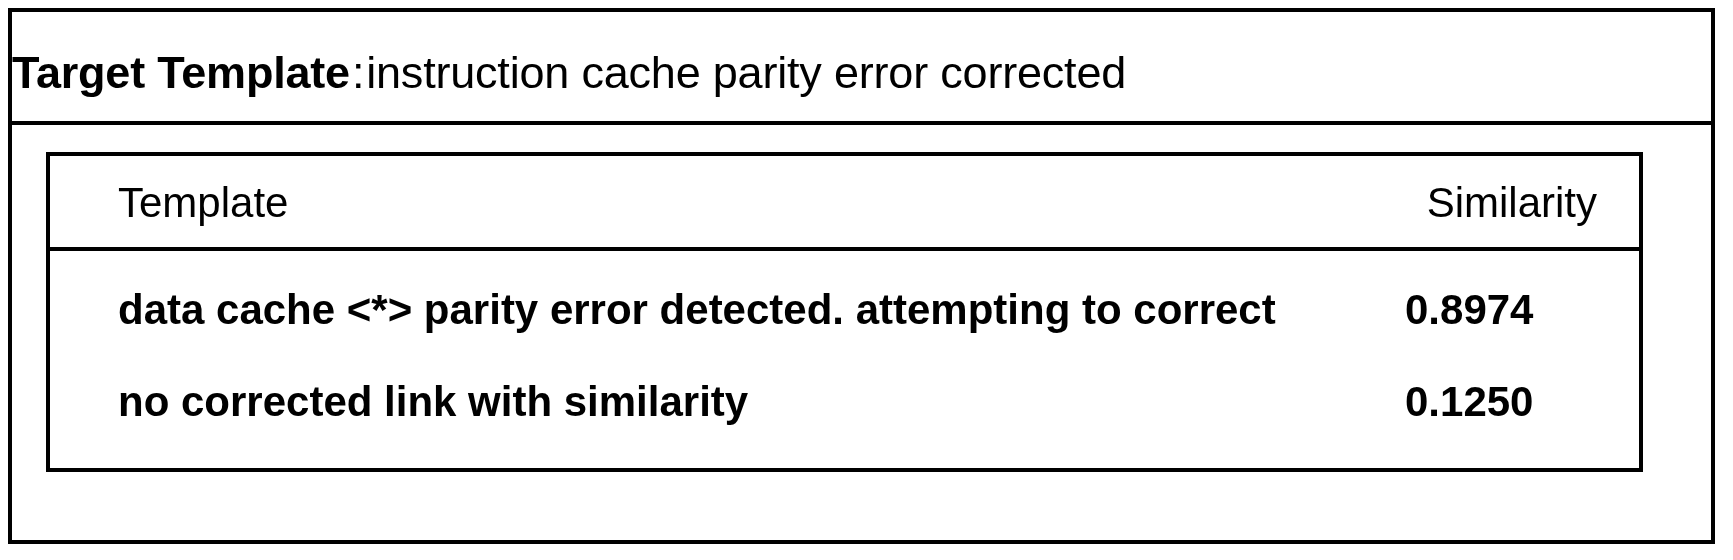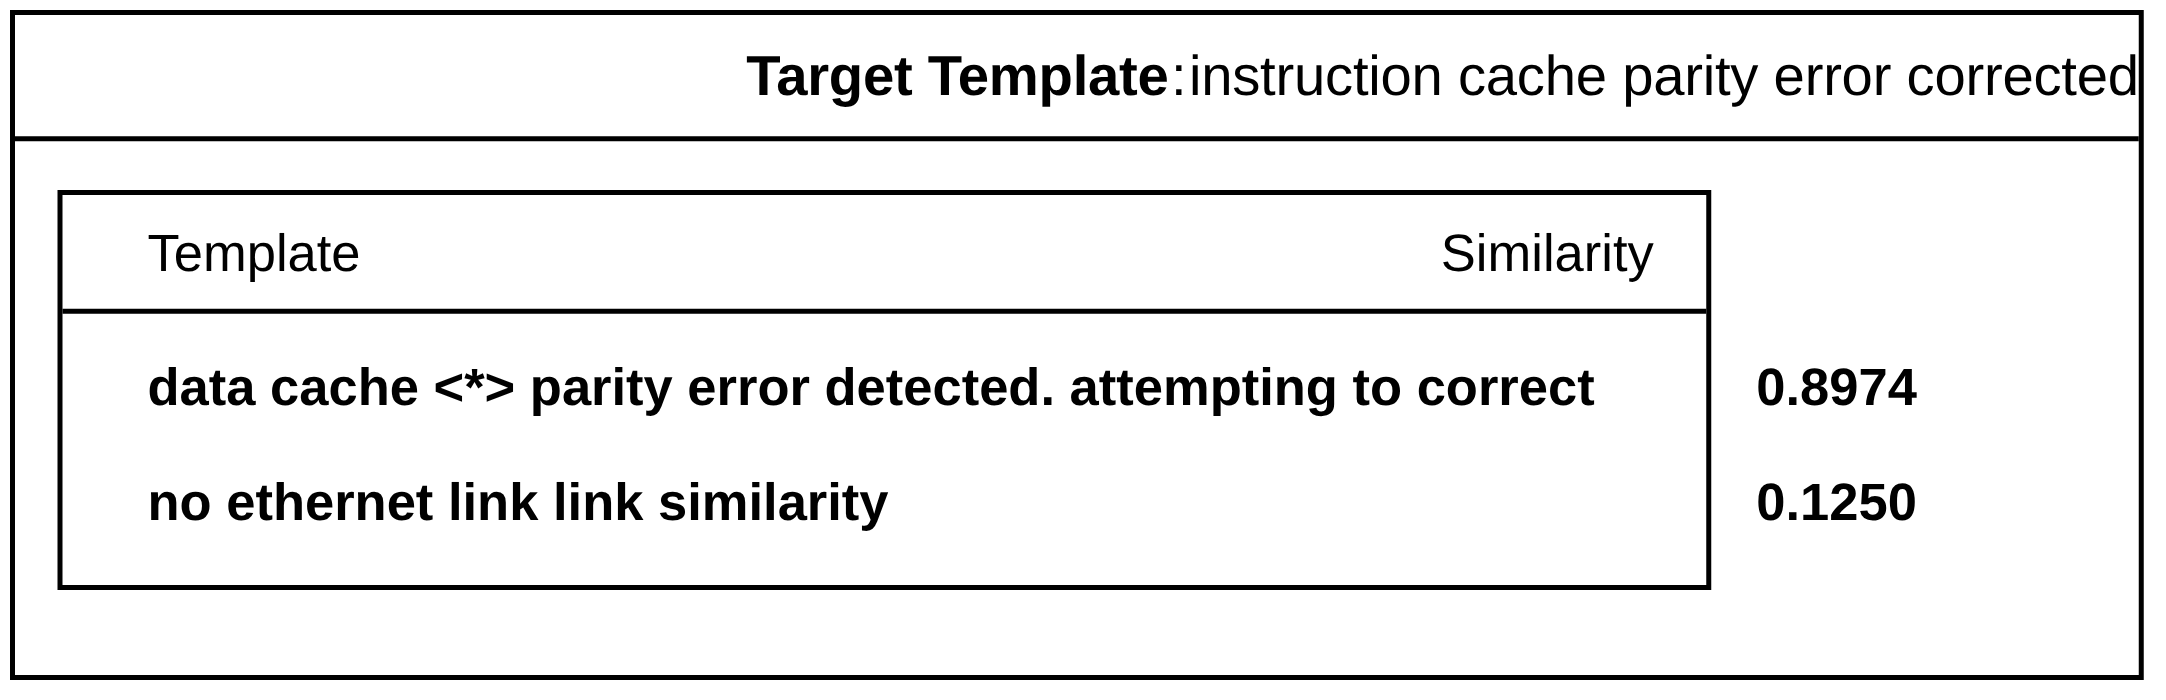--- a/index.html
+++ b/index.html
@@ -24,28 +24,28 @@
     height: 536px;
     border: 4px solid #000000;
     box-sizing: border-box;
     background: #ffffff;
   }
 
   
   #header-band {
     position: absolute;
     left: 0;
-    top: 0;
+    top: 12px;
     right: 0;
     height: 101px;
     border-bottom: 4px solid #000000;
     box-sizing: border-box;
     display: flex;
     align-items: center;
-    justify-content: flex-end;
+    justify-content: flex-start;
     white-space: nowrap;
   }
   .header-text {
     font-size: 45px;
     line-height: 1;
     letter-spacing: -0.2px;
   }
   .header-label {
     font-weight: bold;
   }
@@ -55,21 +55,21 @@
   }
   .header-value {
     font-weight: normal;
   }
 
   
   #table-box {
     position: absolute;
     left: 34px;
     top: 140px;
-    width: 1323px;
+    width: 1597px;
     height: 320px;
     border: 4px solid #000000;
     box-sizing: border-box;
     background: #ffffff;
   }
 
   
   #table-header-row {
     position: relative;
     height: 95px;
@@ -140,19 +140,19 @@
     </div>
 
     <div id="table-body">
 
       <div class="data-row" id="row-0">
         <div class="cell-template">data cache &lt;*&gt; parity error detected. attempting to correct</div>
         <div class="cell-similarity-value">0.8974</div>
       </div>
 
       <div class="data-row" id="row-1">
-        <div class="cell-template">no ethernet link link similarity</div>
+        <div class="cell-template">no corrected link with similarity</div>
         <div class="cell-similarity-value">0.1250</div>
       </div>
 
     </div>
   </div>
 </div>
 
 </body></html>

